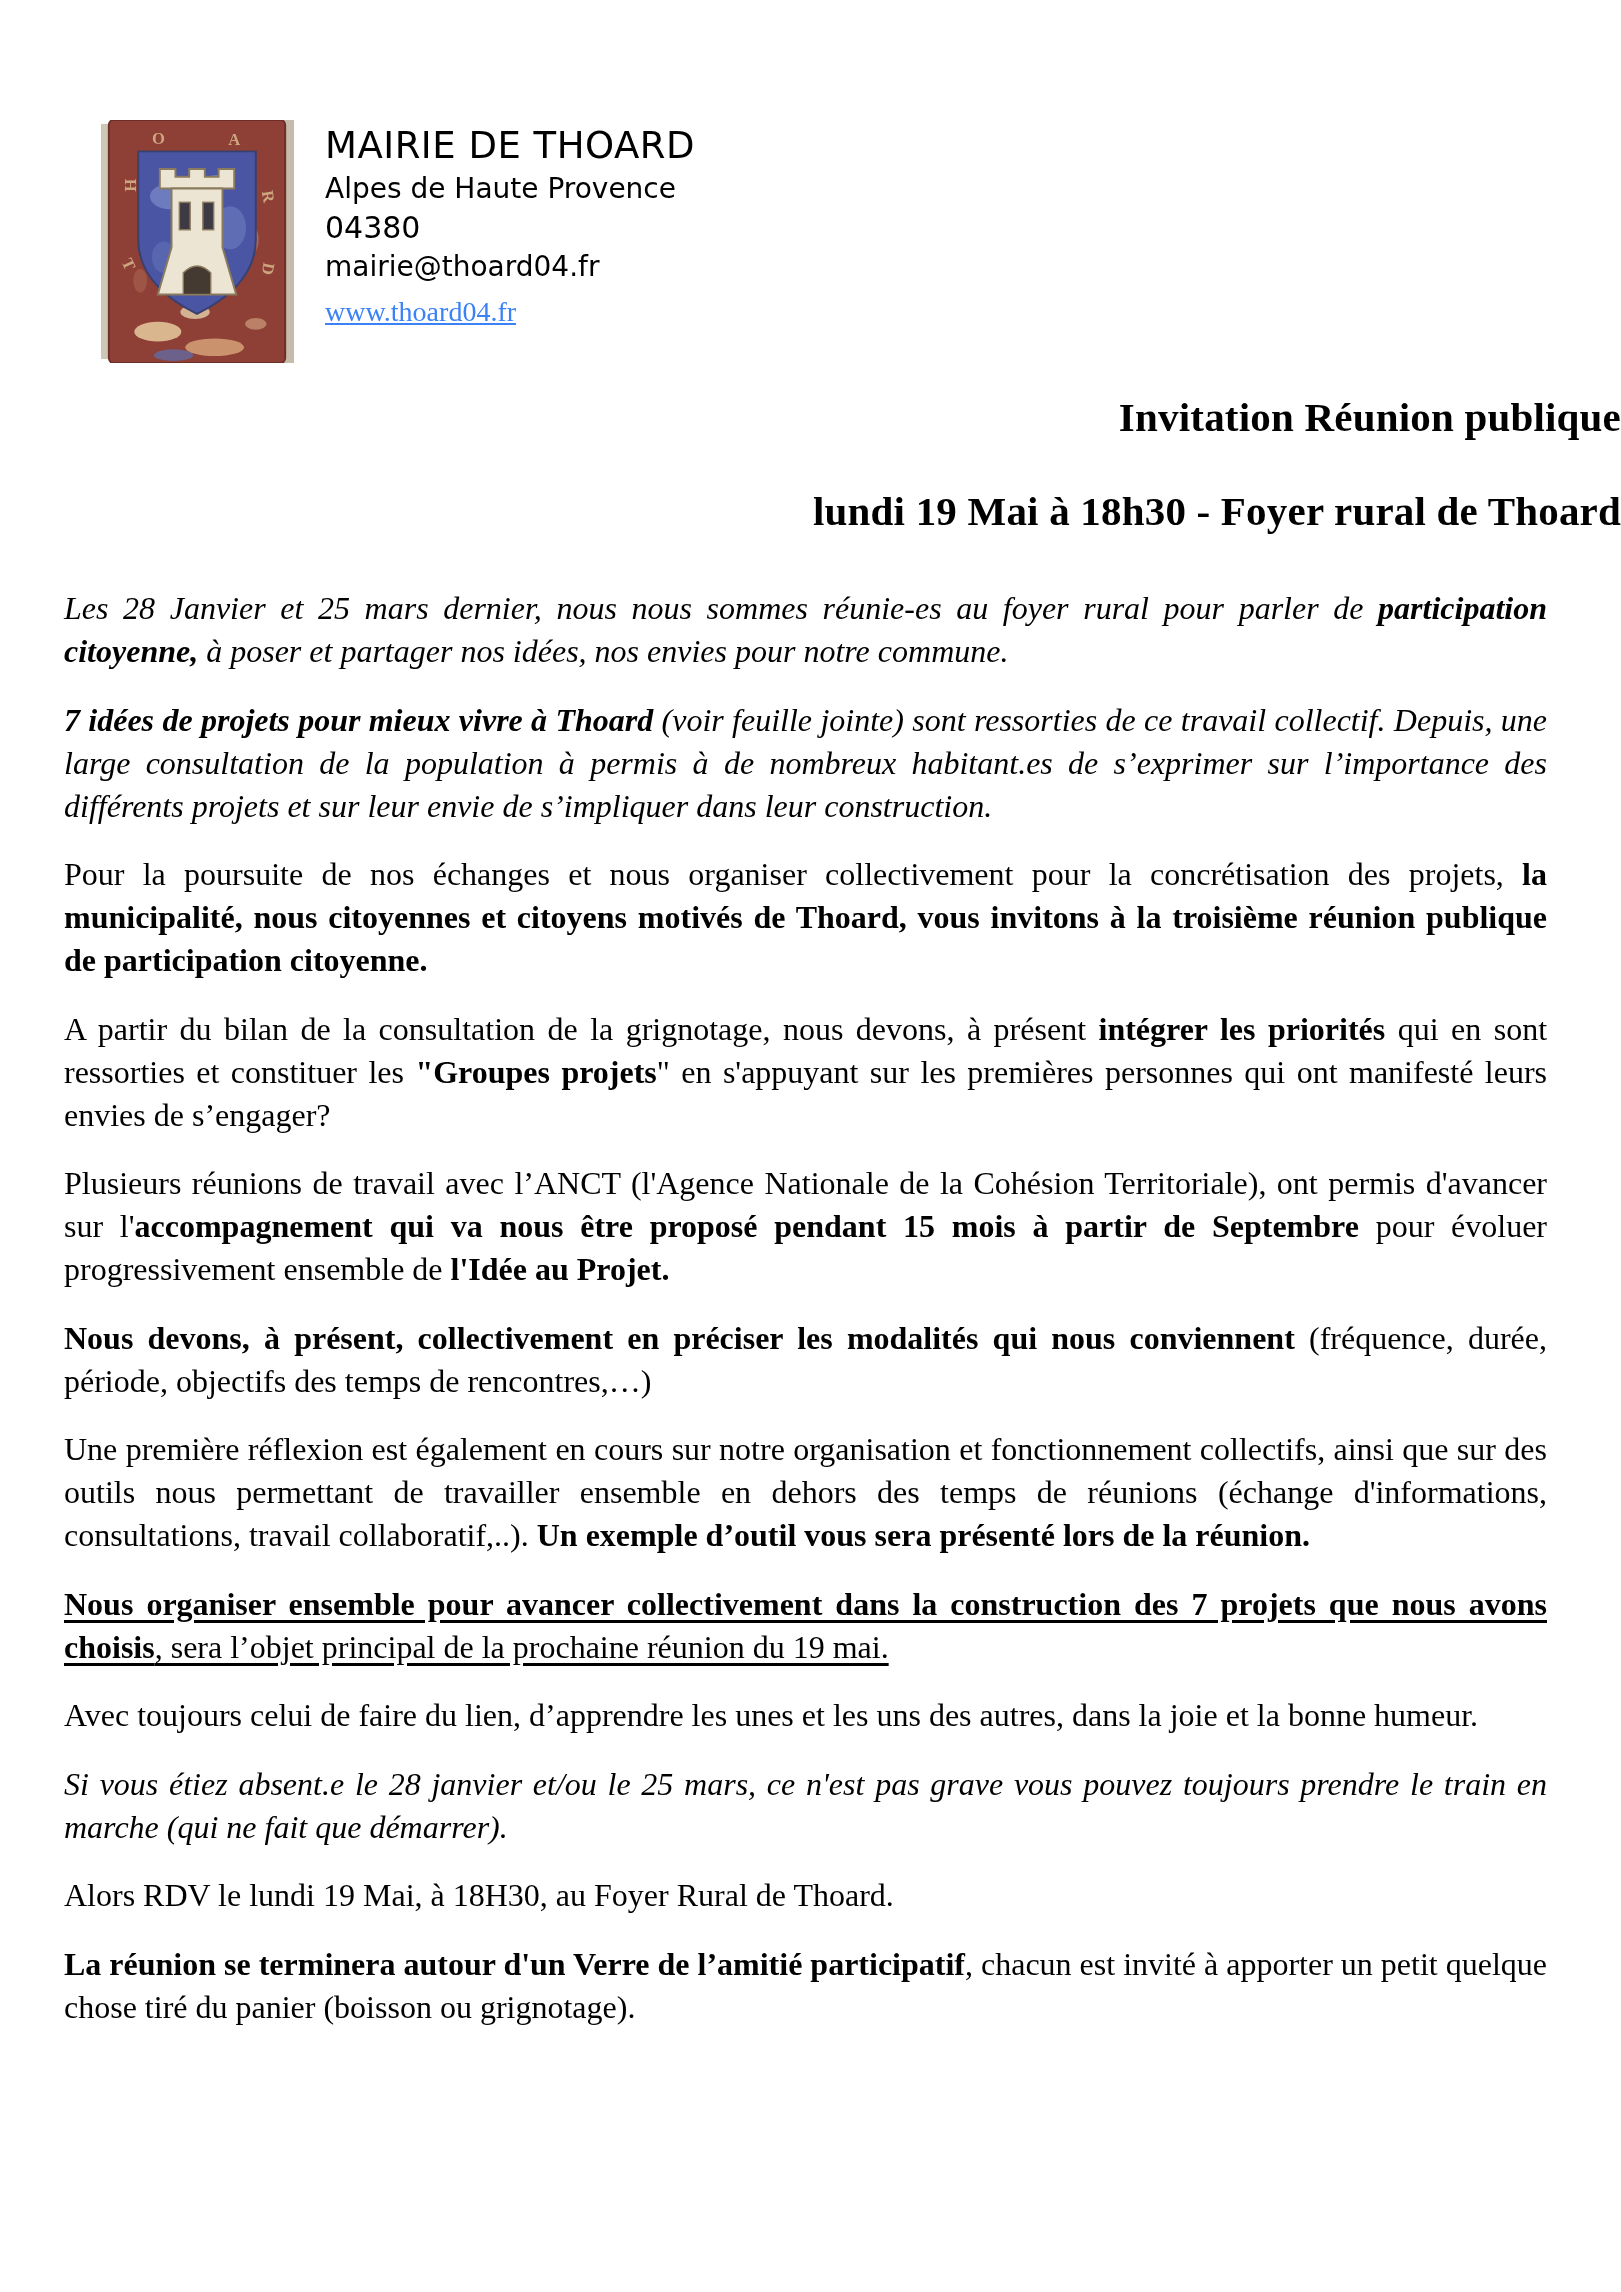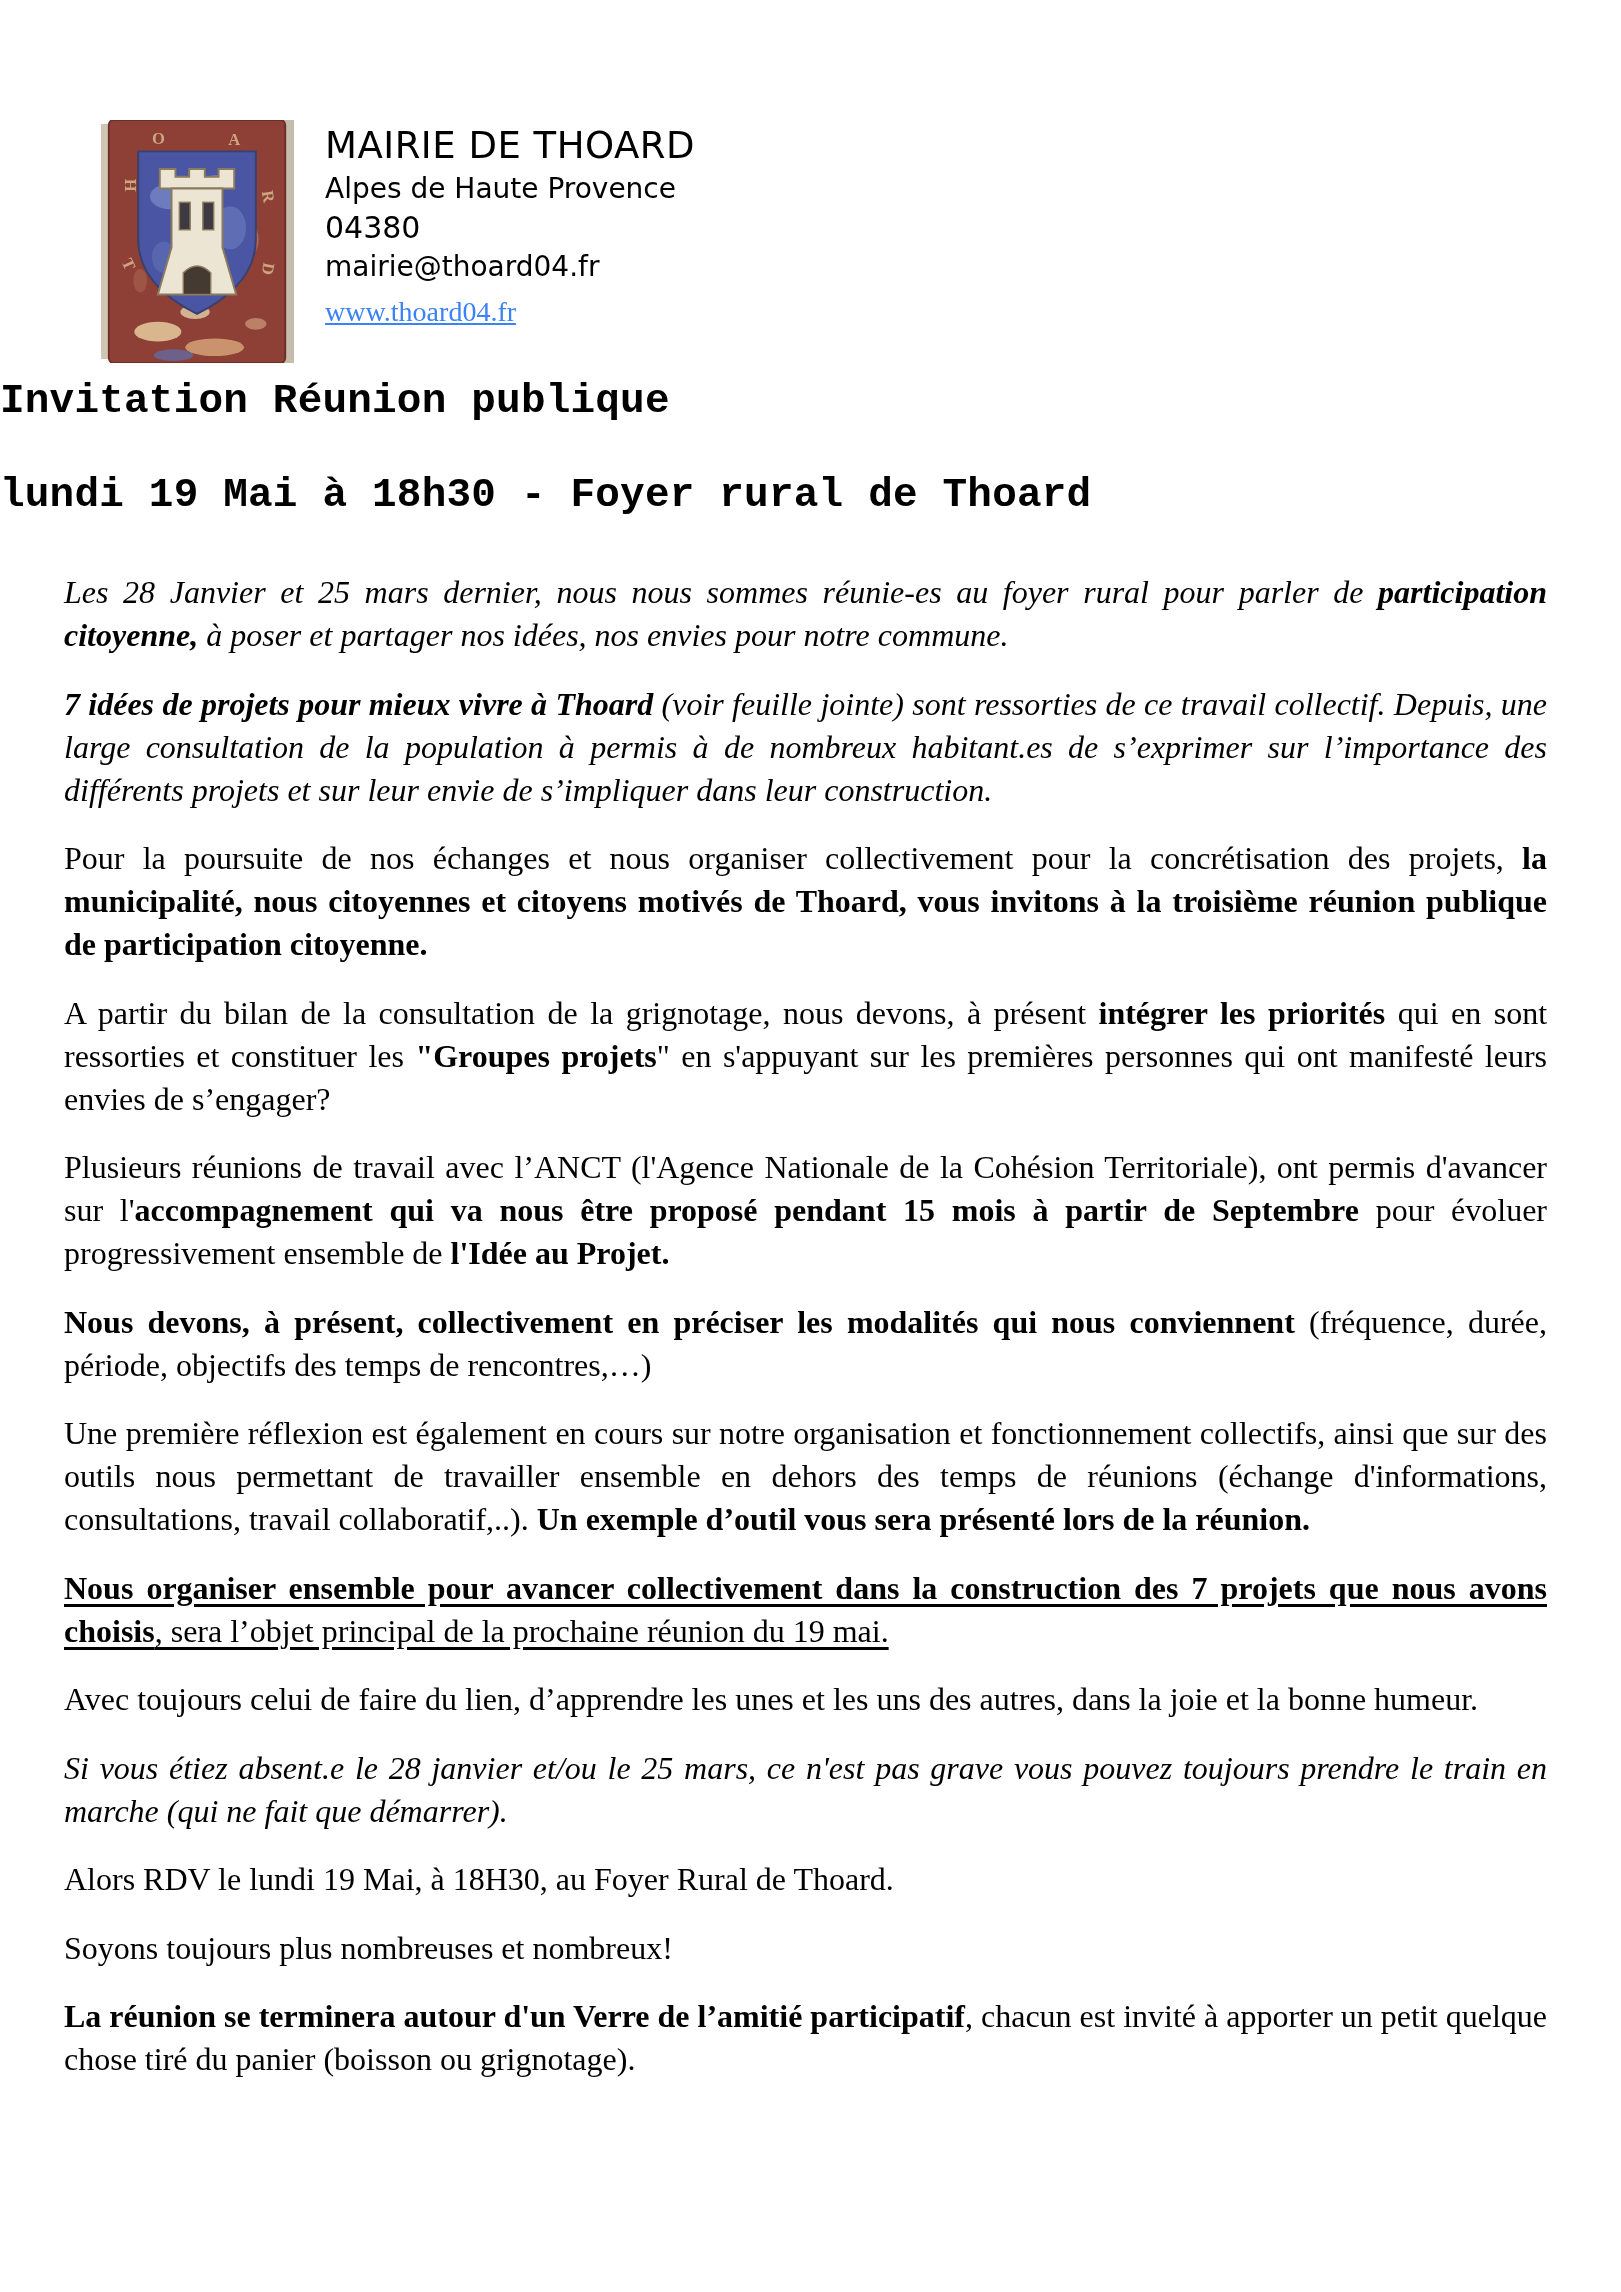--- a/index.html
+++ b/index.html
@@ -31,21 +31,21 @@
     display: inline-block;
     margin-top: 7.8px;
     font-family: "Liberation Serif", serif;
     font-size: 28px;
     line-height: 35px;
     text-decoration: underline;
     cursor: pointer;
   }
 
   
-  .title-block { margin-top: 14px; text-align: left; font-family: Liberation Mono, monospace; }
+  .title-block { margin-top: 30px; text-align: right; font-family: Liberation Serif, serif; }
   .doc-title { font-size: 41px; font-weight: bold; line-height: 49px; margin: 0; letter-spacing: 0.2px; }
   .doc-subtitle { font-size: 41px; font-weight: bold; line-height: 49px; margin: 45px 0 0 0; letter-spacing: 0.2px; }
 
   
   .doc-body { margin: 51px 74px 0 64px; }
   .para {
     margin: 0 0 25.5px 0;
     font-size: 32px;
     line-height: 43px;
     text-align: justify;
@@ -128,18 +128,17 @@
       <p class="para italic"><span class="b">7 idées de projets pour mieux vivre à Thoard</span><span> (voir feuille jointe) sont ressorties de ce travail collectif. Depuis, une large consultation de la population à permis à de nombreux habitant.es de s’exprimer sur l’importance des différents projets et sur leur envie de s’impliquer dans leur construction.</span></p>
       <p class="para"><span>Pour la poursuite de nos échanges et nous organiser collectivement pour la concrétisation des projets, </span><span class="b">la municipalité, nous citoyennes et citoyens motivés de Thoard, vous invitons à la troisième réunion publique de participation citoyenne.</span></p>
       <p class="para"><span>A partir du bilan de la consultation de la grignotage, nous devons, à présent </span><span class="b">intégrer les priorités</span><span> qui en sont ressorties et constituer les </span><span class="b">"Groupes projets</span><span>" en s'appuyant sur les premières personnes qui ont manifesté leurs envies de s’engager?</span></p>
       <p class="para"><span>Plusieurs réunions de travail avec l’ANCT (l'Agence Nationale de la Cohésion Territoriale), ont permis d'avancer sur l'</span><span class="b">accompagnement qui va nous être proposé pendant 15 mois à partir de Septembre</span><span> pour évoluer progressivement ensemble de </span><span class="b">l'Idée au Projet.</span></p>
       <p class="para"><span class="b">Nous devons, à présent, collectivement en préciser les modalités qui nous conviennent</span><span> (fréquence, durée, période, objectifs des temps de rencontres,…)</span></p>
       <p class="para"><span>Une première réflexion est également en cours sur notre organisation et fonctionnement collectifs, ainsi que sur des outils nous permettant de travailler ensemble en dehors des temps de réunions (échange d'informations, consultations, travail collaboratif,..). </span><span class="b">Un exemple d’outil vous sera présenté lors de la réunion.</span></p>
       <p class="para underline"><span class="b">Nous organiser ensemble pour avancer collectivement dans la construction des 7 projets que nous avons choisis</span><span>, sera l’objet principal de la prochaine réunion du 19 mai.</span></p>
       <p class="para"><span>Avec toujours celui de faire du lien, d’apprendre les unes et les uns des autres, dans la joie et la bonne humeur.</span></p>
       <p class="para italic"><span>Si vous étiez absent.e le 28 janvier et/ou le 25 mars, ce n'est pas grave vous pouvez toujours prendre le train en marche (qui ne fait que démarrer).</span></p>
       <p class="para"><span>Alors RDV le lundi 19 Mai, à 18H30, au Foyer Rural de Thoard.</span></p>
-      <p class="para"><span>Soyons toujours plus nombreuses et nombreux!</span></p>
       <p class="para"><span class="b">La réunion se terminera autour d'un Verre de l’amitié participatif</span><span>, chacun est invité à apporter un petit quelque chose tiré du panier (boisson ou grignotage).</span></p>
     </div>
 
 </div>
 
 
 </body></html>

